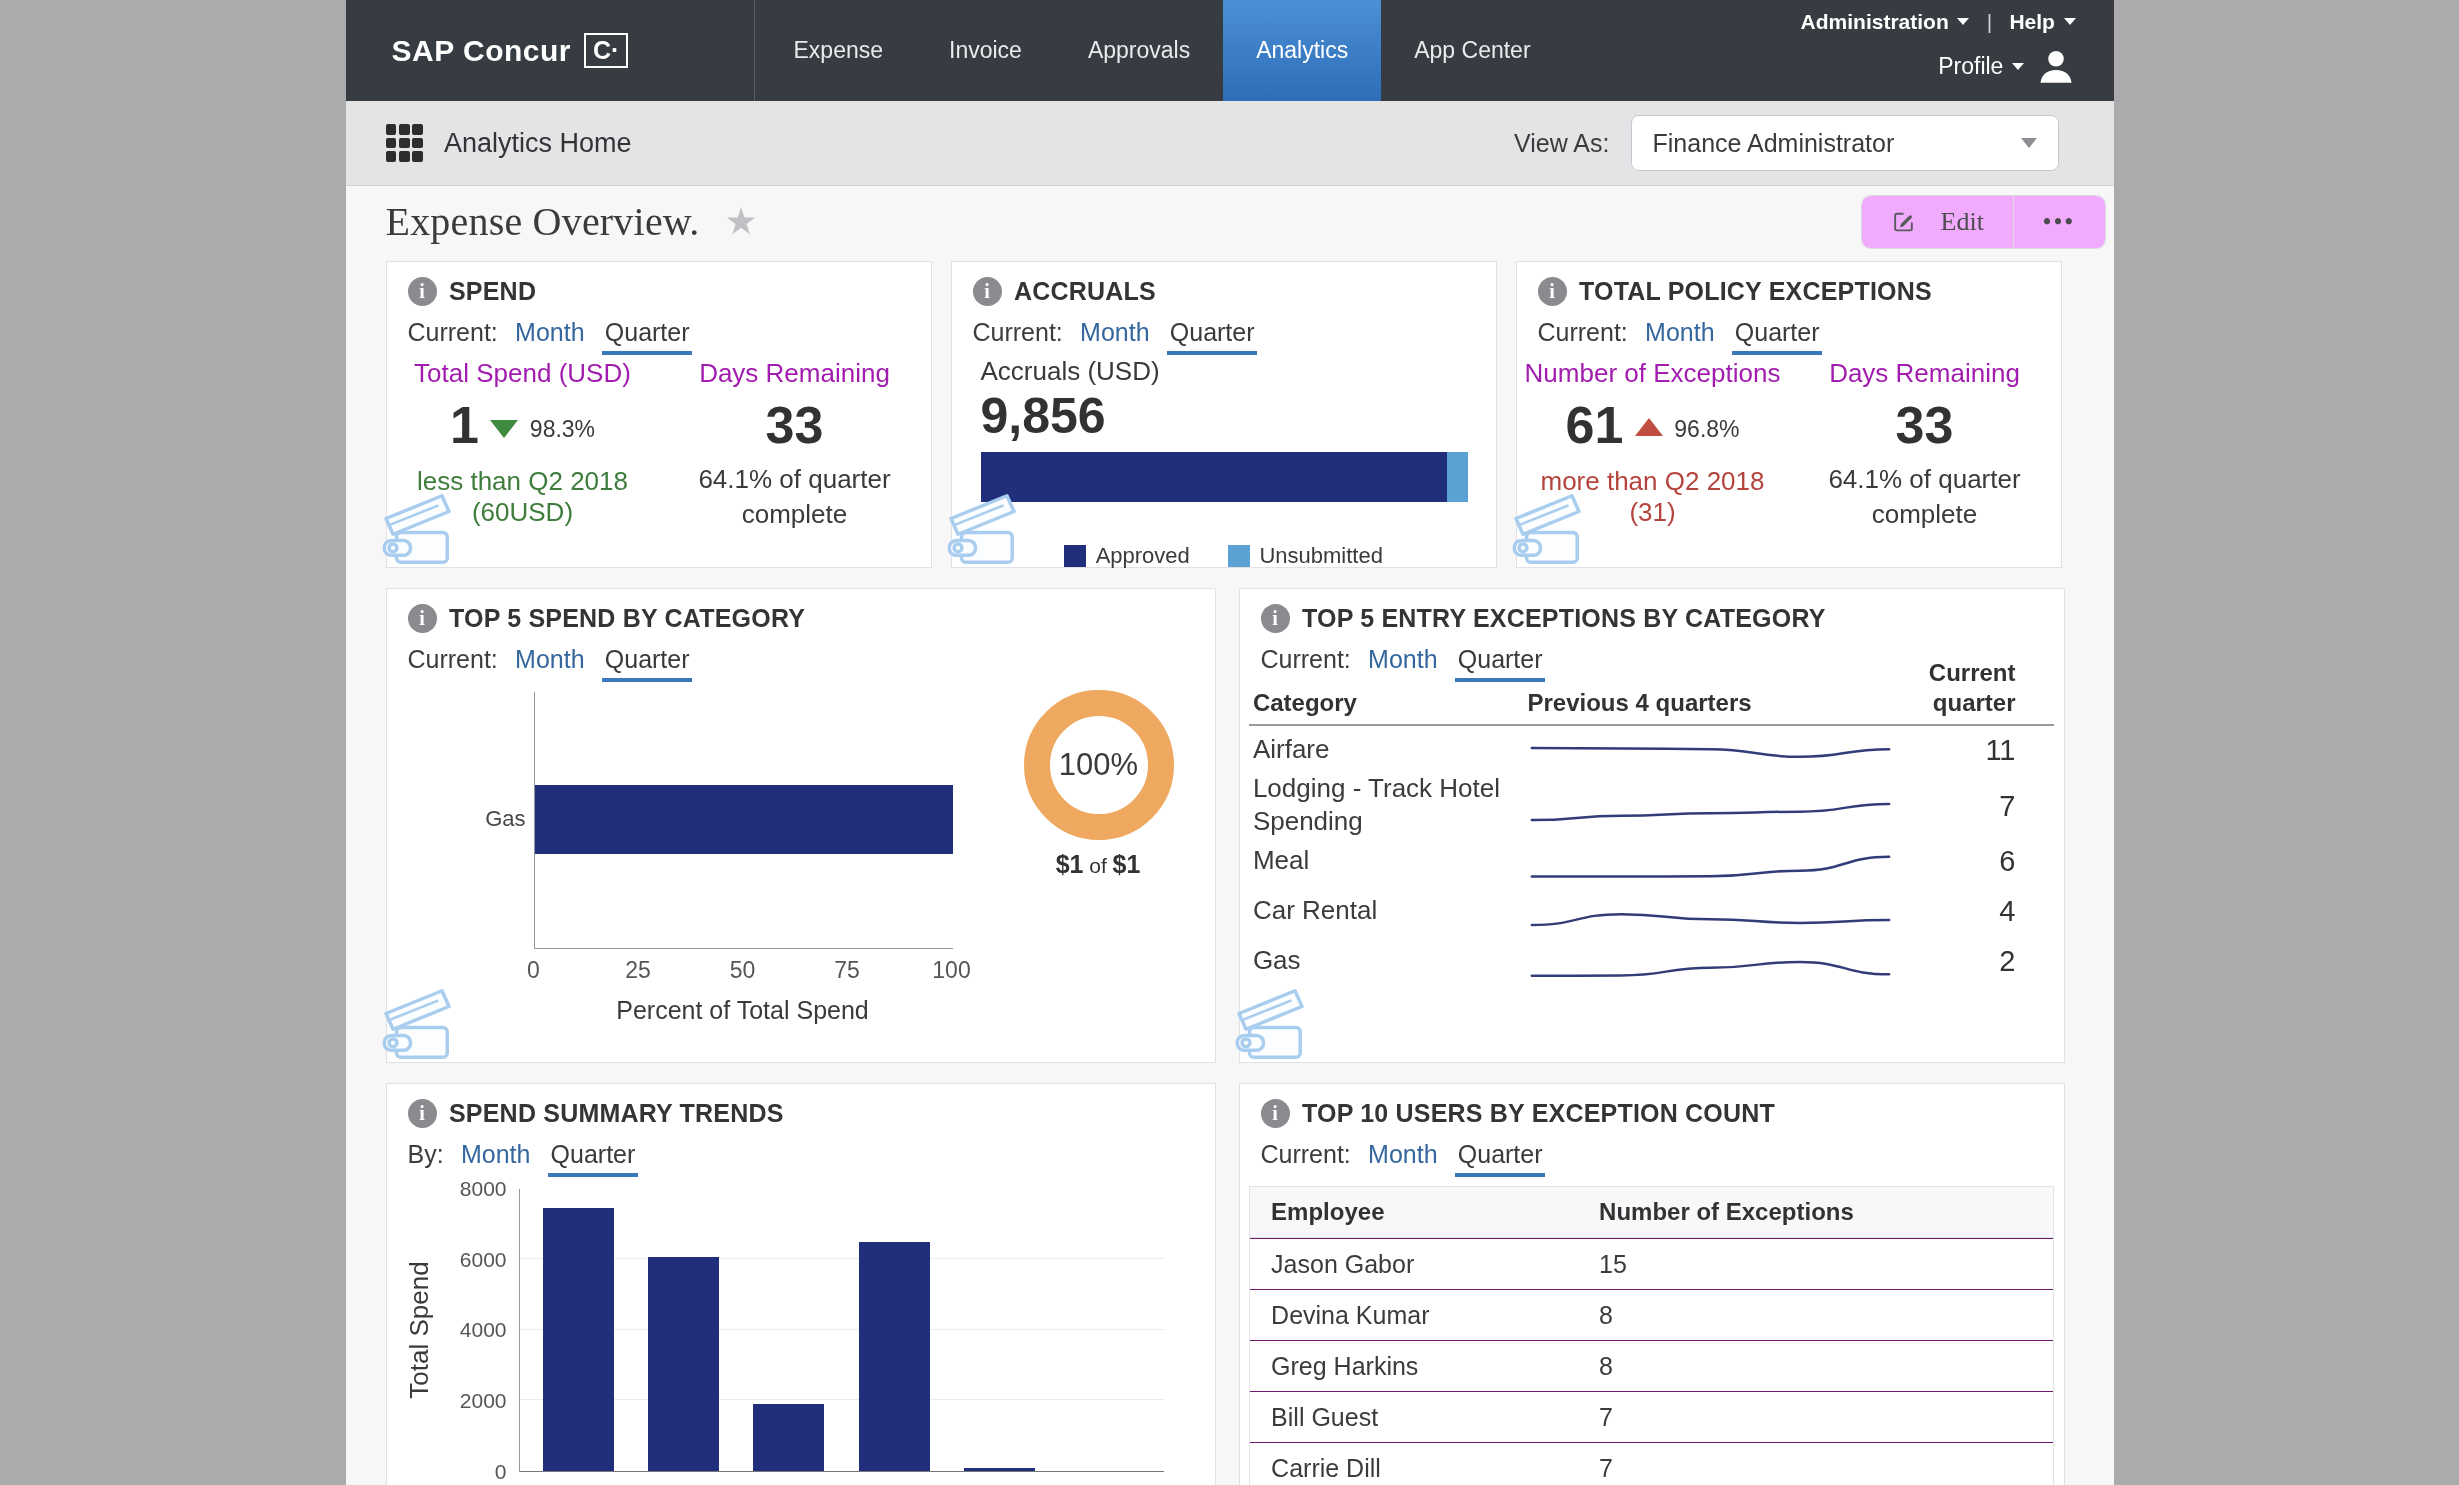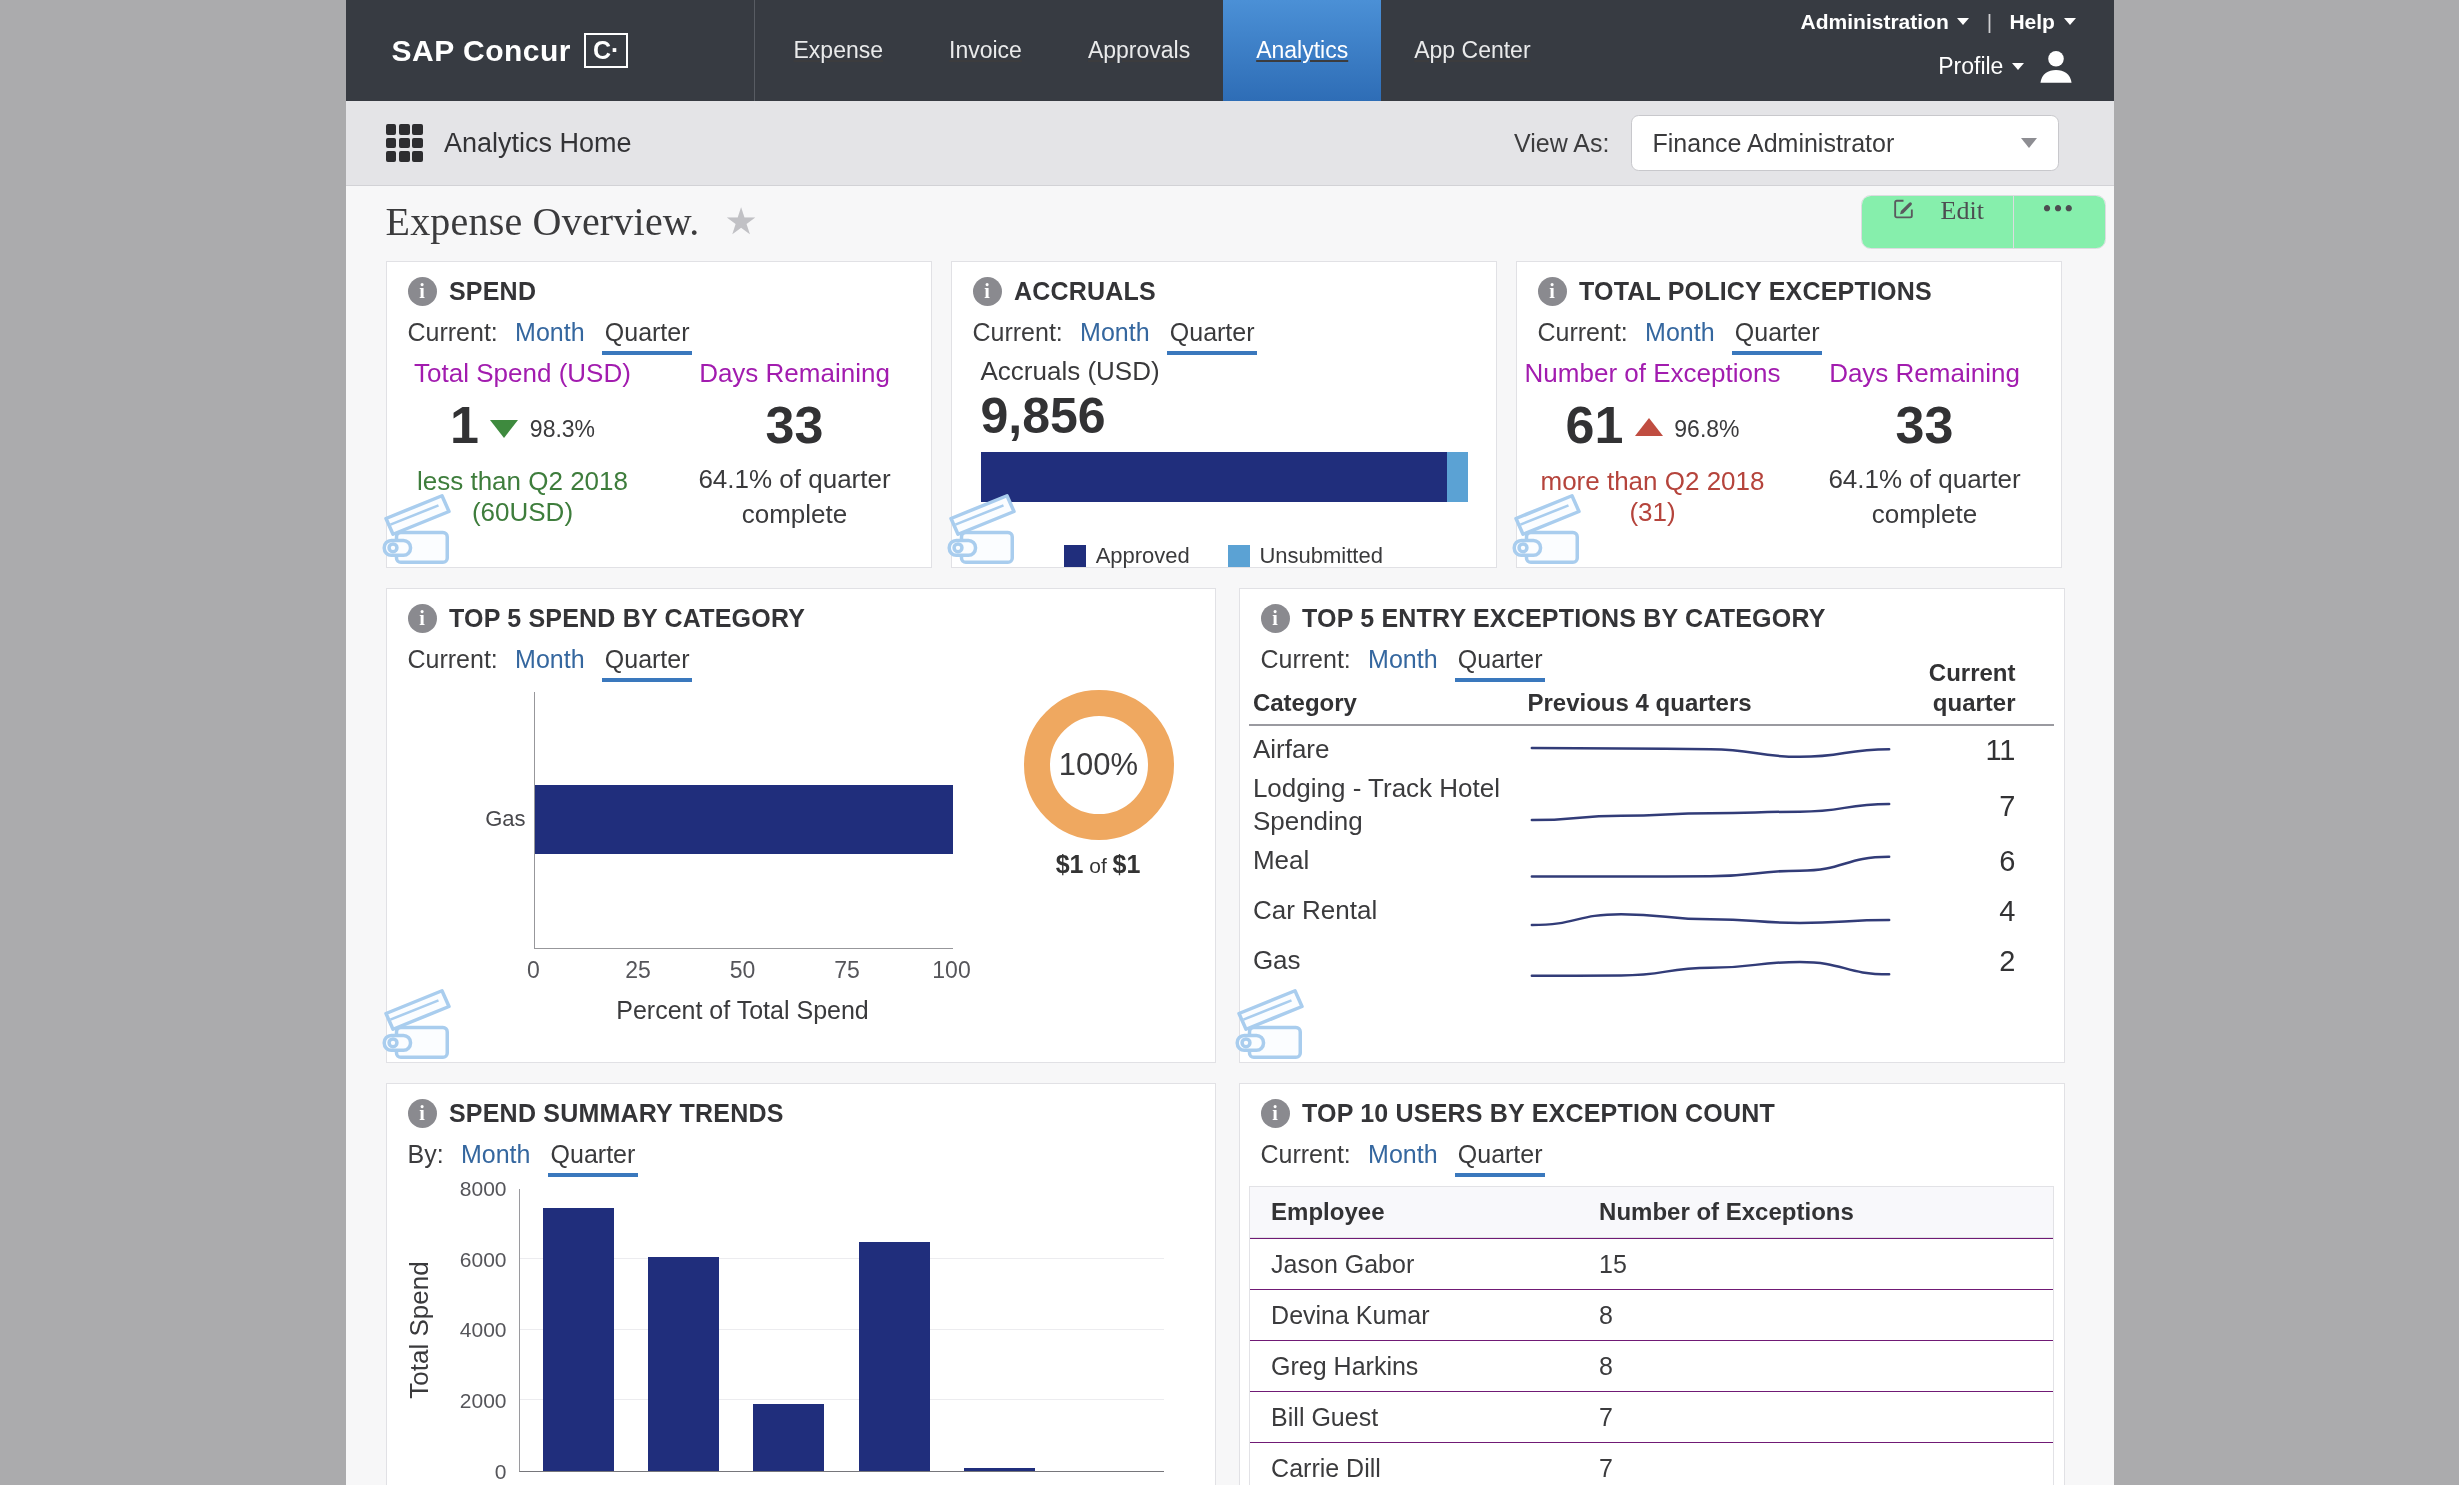--- a/index.html
+++ b/index.html
@@ -6,21 +6,21 @@
   .screen{position:relative;width:2459px;height:1485px;background:#ababad;overflow:hidden;
           font-family:"Liberation Sans",sans-serif;color:#3c3c3e;}
   .content{position:relative;width:1768px;height:1485px;margin:0 auto;background:#f7f7f8;}
 
   
   .topnav{position:absolute;top:0;left:0;width:100%;height:101px;background:#373b42;}
   .brand{position:absolute;left:46px;top:0;height:101px;display:flex;align-items:center;gap:13.4px;cursor:pointer;}
   .brand-text{color:#fff;font-size:30px;font-weight:700;letter-spacing:0.5px;}
   .brand-badge{color:#fff;font-size:25px;font-weight:700;border:2.9px solid #fff;padding:2.9px 6.7px;line-height:1;}
   .nav-divider{position:absolute;left:408px;top:0;width:1px;height:101px;background:#585c63;}
-  .tabs{position:absolute;left:415px;top:0;height:101px;display:flex;align-items:stretch;text-decoration:underline;}
+  .tabs{position:absolute;left:415px;top:0;height:101px;display:flex;align-items:stretch;}
   .tab{display:flex;align-items:center;padding:0 33px;color:#e9eaeb;font-size:23px;text-decoration:none;cursor:pointer;}
   .tab.active{background:linear-gradient(180deg,#4b90d6,#2e6db6);color:#fff;}
   .utility{position:absolute;right:38px;top:0;height:101px;}
   .util-row1{position:absolute;right:0;top:9.6px;display:flex;align-items:center;gap:17.3px;color:#fff;font-size:21px;font-weight:700;}
   .util-item{display:flex;align-items:center;cursor:pointer;}
   .util-sep{font-weight:400;color:#cfd0d2;}
   .util-row2{position:absolute;right:0;top:46px;display:flex;align-items:center;gap:11.5px;color:#fff;font-size:23px;}
   .chev{display:inline-block;width:0;height:0;border-left:6.7px solid transparent;border-right:6.7px solid transparent;
         border-top:7.7px solid #fff;margin-left:8.6px;}
   .chev.gray{border-top-color:#8d8d92;border-left-width:8.6px;border-right-width:8.6px;border-top-width:10.6px;margin-left:0;}
@@ -36,22 +36,22 @@
   .viewas-label{font-size:25px;color:#3c3c3e;}
   .viewas-select{width:428px;height:56px;background:#fff;border:1px solid #c8c8cc;border-radius:7.7px;
                  display:flex;align-items:center;justify-content:space-between;padding:0 21px;box-sizing:border-box;
                  font-size:25px;color:#3a3a3c;cursor:pointer;}
 
   
   .title-row{position:absolute;top:188px;left:40px;right:7.7px;height:67px;display:flex;align-items:center;font-family:Liberation Serif, serif;}
   .page-title{font-size:40px;color:#3b3b3d;font-weight:400;letter-spacing:0.2px;}
   .fav-star{font-size:37px;color:#c1c1c5;margin-left:25px;cursor:pointer;line-height:1;}
   .btn-group{margin-left:auto;display:flex;background:#fff;border:1px solid #dcdce0;border-radius:9.6px;overflow:hidden;}
-  .btn{display:flex;align-items:flex-start;gap:25px;padding:0 29px;height:52px;font-size:26px;color:#4d4d51;
-       background:#86efac;border:none;cursor:pointer;font-family:inherit;}
+  .btn{display:flex;align-items:center;gap:25px;padding:0 29px;height:52px;font-size:26px;color:#4d4d51;
+       background:#f0abfc;border:none;cursor:pointer;font-family:inherit;}
   .btn+.btn{border-left:1px solid #dcdce0;}
   .btn .dots{letter-spacing:2.9px;font-weight:700;font-size:23px;}
 
   
   .card{position:absolute;background:#fff;border:1px solid #e1e1e5;box-sizing:border-box;}
   .card-head{position:absolute;left:21px;top:15.4px;display:flex;align-items:center;gap:12.5px;}
   .info-icon{width:29px;height:29px;border-radius:50%;background:#8a8a8f;color:#fff;font-size:20px;font-weight:700;
              display:flex;align-items:center;justify-content:center;font-family:"Liberation Serif",serif;cursor:pointer;flex:0 0 auto;}
   .card-title{font-size:25px;font-weight:700;color:#343437;letter-spacing:0.2px;}
   .prow{position:absolute;left:21px;top:56px;display:flex;align-items:baseline;gap:17.3px;font-size:25px;}

